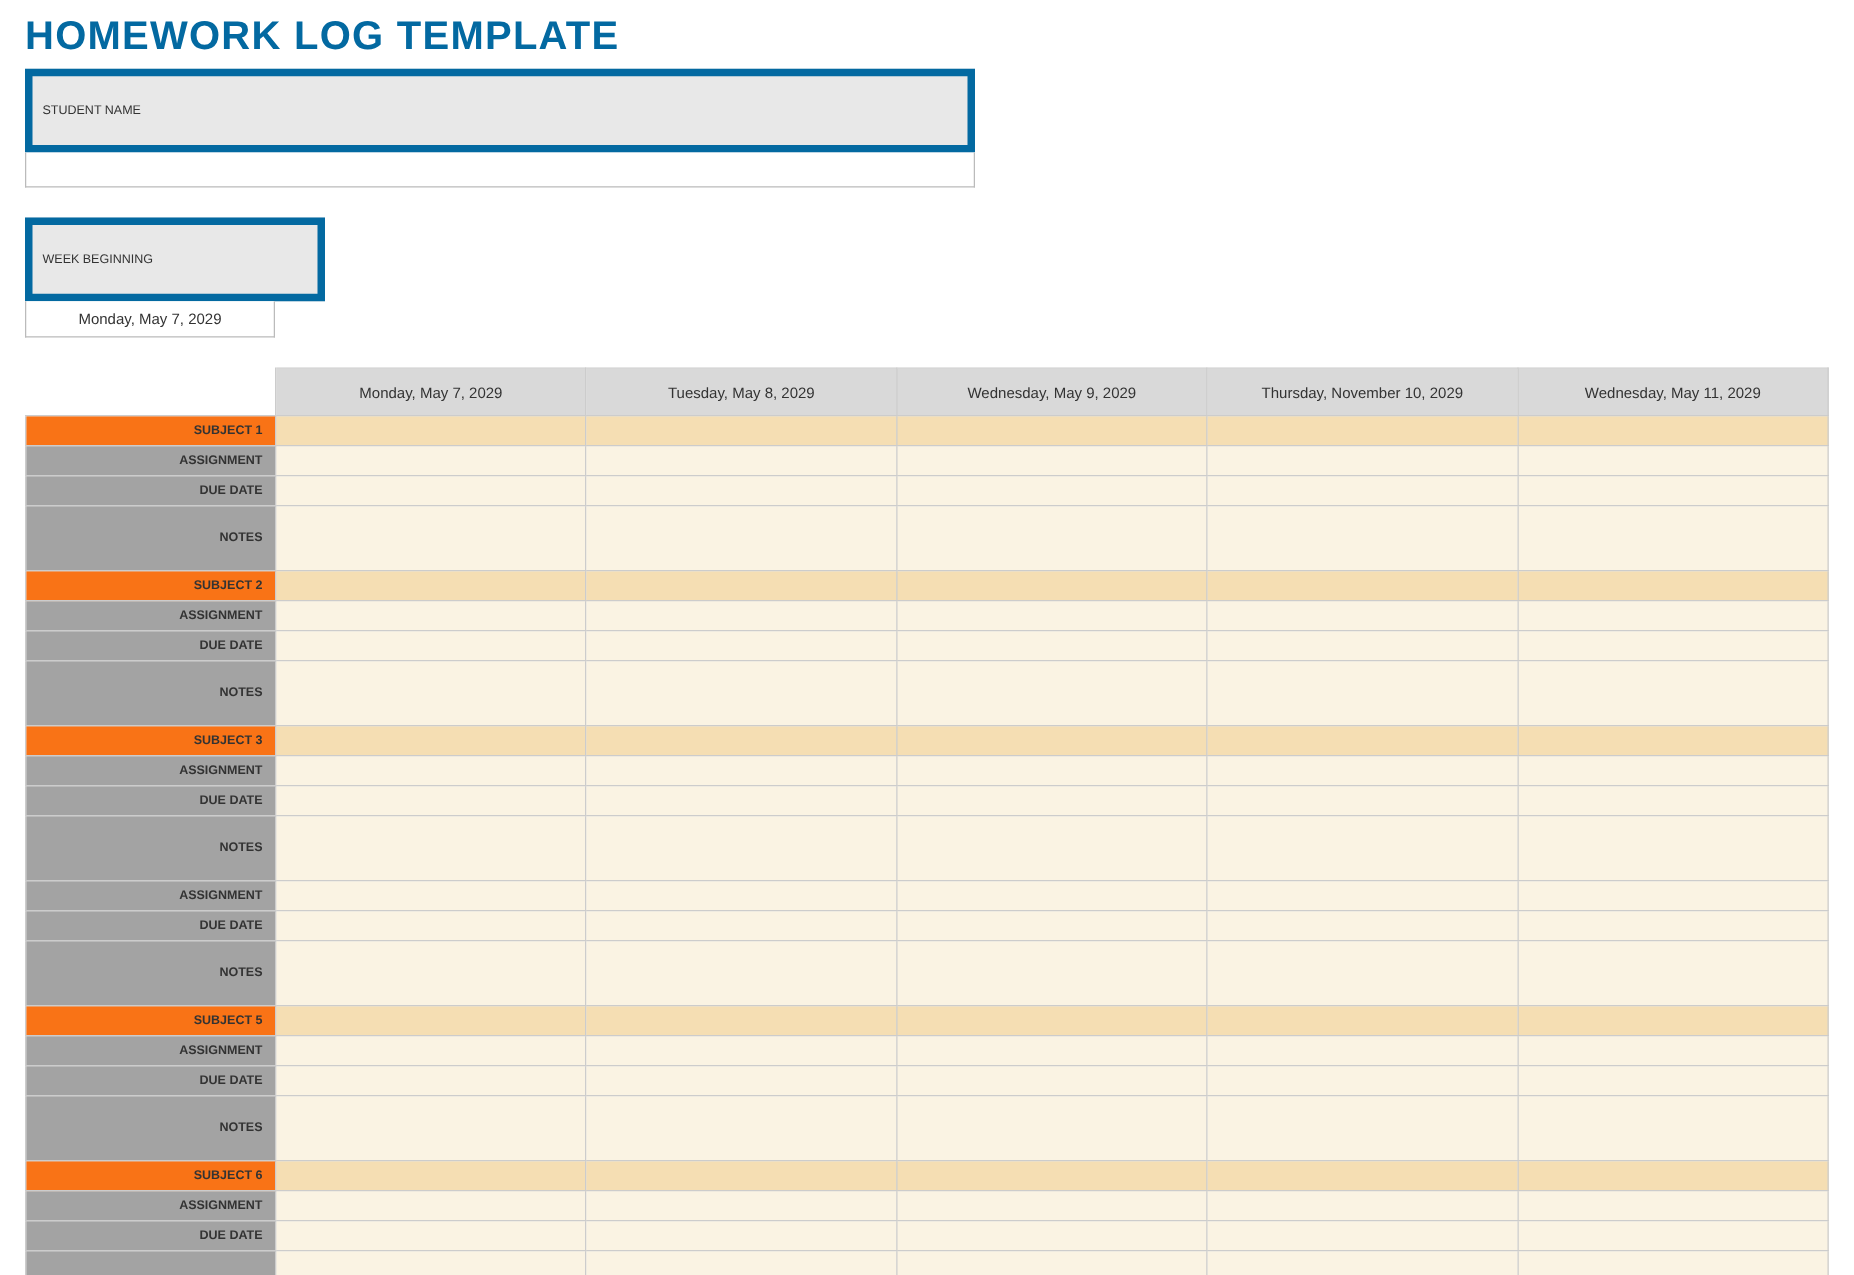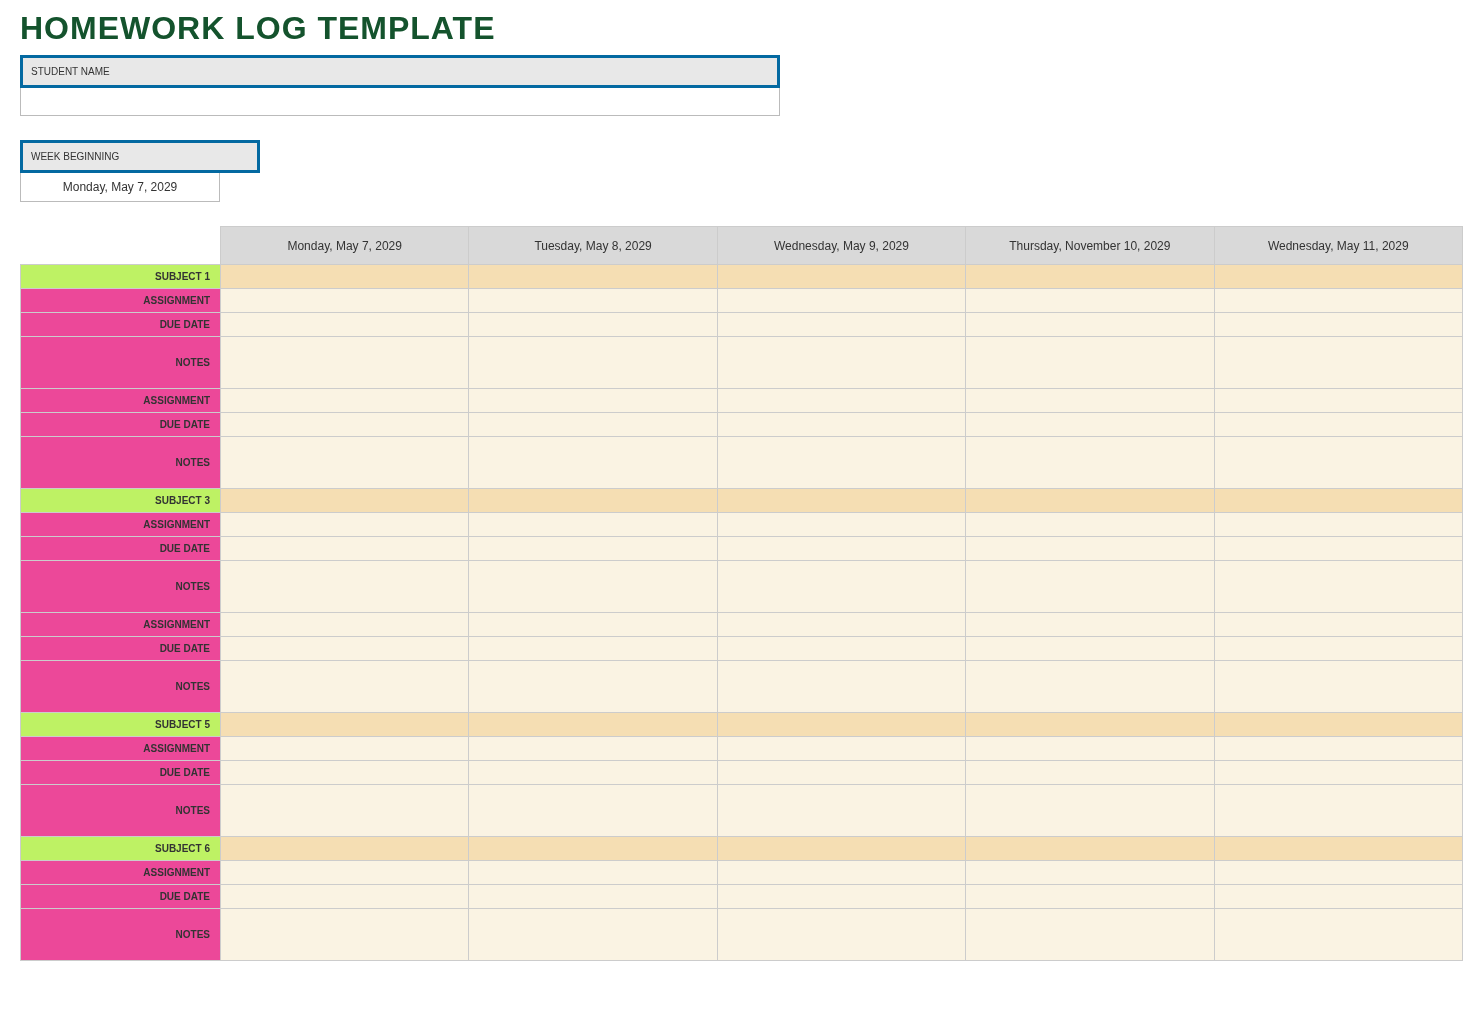--- a/index.html
+++ b/index.html
@@ -6,31 +6,31 @@
     body {
       font-family: "Century Gothic", "Arial", sans-serif;
       background: #ffffff;
       padding: 10px 20px;
       font-size: 12px;
       color: #333;
     }
     .title {
       font-size: 32px;
       font-weight: bold;
-      color: #14532d;
+      color: #0369a1;
       letter-spacing: 1px;
       margin-bottom: 8px;
     }
     .field-group {
       margin-bottom: 6px;
     }
     .field-label {
       background: #e8e8e8;
-      border: 3px solid #0369a1;
-      padding: 8px 8px;
+      border: 6px solid #0369a1;
+      padding: 22px 8px;
       font-size: 10px;
       color: #333;
     }
     .field-label.wide { width: 760px; }
     .field-label.narrow { width: 240px; }
     .field-value {
       border: 1px solid #bbb;
       border-top: none;
       padding: 7px 8px;
       background: #fff;
@@ -64,24 +64,24 @@
       border-top: none;
     }
     .log-table td.row-label {
       text-align: right;
       font-weight: bold;
       font-size: 10px;
       padding-right: 10px;
       width: 200px;
     }
     .log-table td.row-label.subject-hdr {
-      background: #bef264;
+      background: #f97316;
     }
     .log-table td.row-label.plain {
-      background: #ec4899;
+      background: #a3a3a3;
     }
     .log-table td.cell-subject { background: #f5deb3; height: 24px; }
     .log-table td.cell-assign  { background: #faf3e3; height: 24px; }
     .log-table td.cell-due     { background: #faf3e3; height: 24px; }
     .log-table td.cell-notes   { background: #faf3e3; height: 52px; }
     .col-label { width: 200px; }
     .col-day   { width: auto; }
   </style>
 </head>
 <body>
@@ -148,20 +148,28 @@
       </tr>
       <tr>
         <td class="row-label plain">NOTES</td>
         <td class="cell-notes"></td>
         <td class="cell-notes"></td>
         <td class="cell-notes"></td>
         <td class="cell-notes"></td>
         <td class="cell-notes"></td>
       </tr>
       <tr>
+        <td class="row-label subject-hdr">SUBJECT 2</td>
+        <td class="cell-subject"></td>
+        <td class="cell-subject"></td>
+        <td class="cell-subject"></td>
+        <td class="cell-subject"></td>
+        <td class="cell-subject"></td>
+      </tr>
+      <tr>
         <td class="row-label plain">ASSIGNMENT</td>
         <td class="cell-assign"></td>
         <td class="cell-assign"></td>
         <td class="cell-assign"></td>
         <td class="cell-assign"></td>
         <td class="cell-assign"></td>
       </tr>
       <tr>
         <td class="row-label plain">DUE DATE</td>
         <td class="cell-due"></td>

